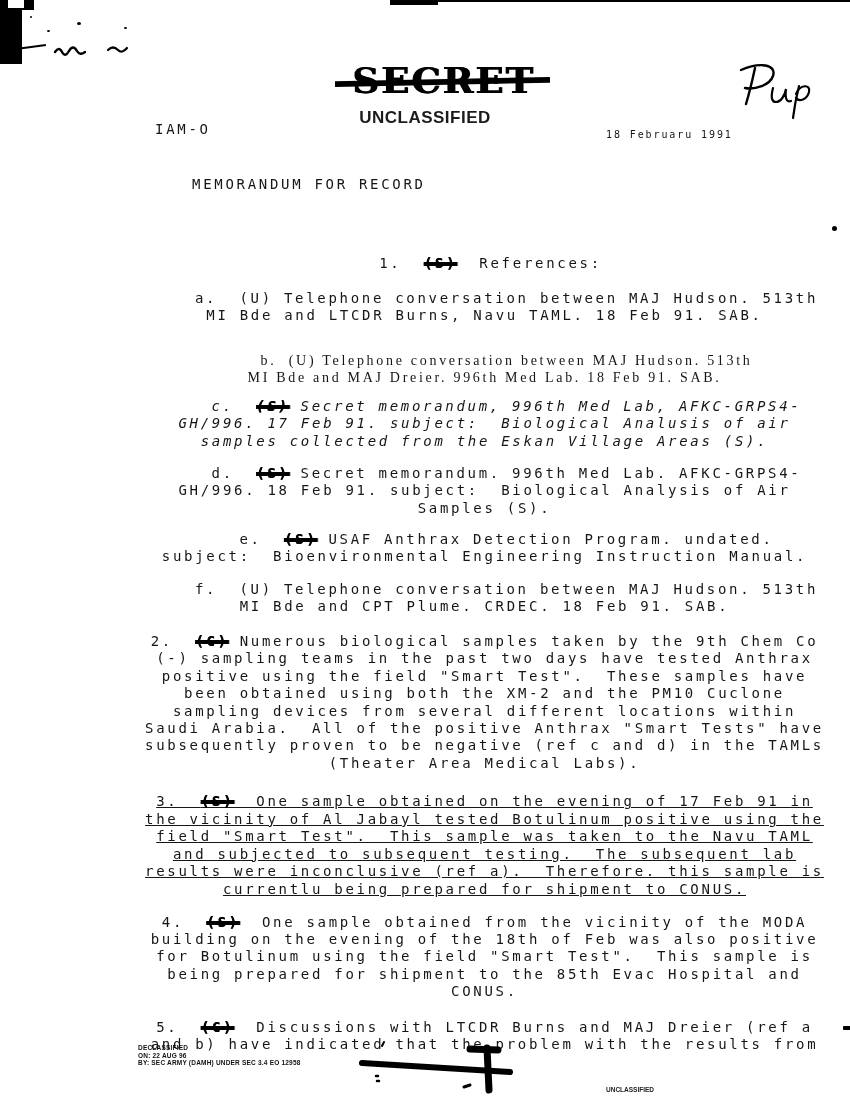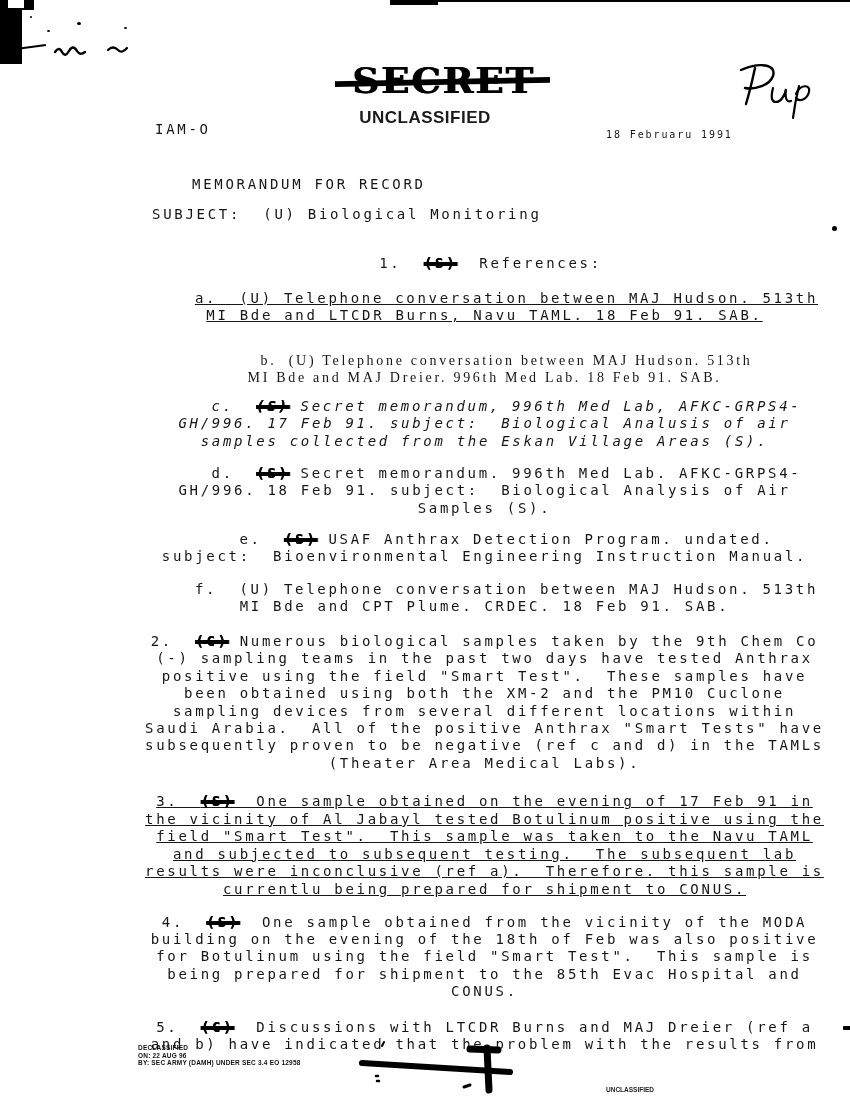--- a/index.html
+++ b/index.html
@@ -33,21 +33,21 @@
   .memo-title{position:absolute;left:152px;top:176px;font-size:14px;letter-spacing:2.7px;white-space:pre;padding-left:40px;}
   .subject{position:absolute;left:152px;top:206px;font-size:14px;letter-spacing:2.7px;white-space:pre;}
   .dup{position:absolute;left:733px;top:58px;}
   
   .doc-body{
     position:absolute;left:132px;top:255px;width:705px;
     font-size:14px;line-height:17.4px;letter-spacing:2.7px;white-space:pre;text-align:center;
   }
   .block .line{white-space:pre;}
   .doc-body .block:nth-child(1){margin-top:0;padding-left:12px;}
-  .doc-body .block:nth-child(2){margin-top:17.6px;text-decoration:underline;}
+  .doc-body .block:nth-child(2){margin-top:17.6px;}
   .doc-body .block:nth-child(3){margin-top:27.2px;font-family:Liberation Serif, serif;}
   .doc-body .block:nth-child(4){margin-top:11.2px;font-style:italic;}
   .doc-body .block:nth-child(5){margin-top:14.8px;}
   .doc-body .block:nth-child(6){margin-top:13.8px;}
   .doc-body .block:nth-child(7){margin-top:15.2px;}
   .doc-body .block:nth-child(8){margin-top:17.2px;}
   .doc-body .block:nth-child(9){margin-top:21.2px;text-decoration:underline;}
   .doc-body .block:nth-child(10){margin-top:15.6px;}
   .doc-body .block:nth-child(11){margin-top:18px;}
   .doc-body .block:nth-child(n+2):nth-child(-n+7) .line:first-child{padding-left:44px;}
@@ -101,21 +101,20 @@
     <path d="M40,30 C38,38 38,44 43,44 C48,44 52,37 53,31 C52,39 53,45 58,43" fill="none" stroke="#000" stroke-width="2.2" stroke-linecap="round"></path>
     <path d="M66,28 C63,40 61,52 60,60" fill="none" stroke="#000" stroke-width="2.2" stroke-linecap="round"></path>
     <path d="M63,36 C67,26 78,26 76,34 C74,42 66,44 63,40" fill="none" stroke="#000" stroke-width="2.2" stroke-linecap="round"></path>
   </svg>
 
   <div class="unclass-top">UNCLASSIFIED</div>
   <div class="office">IAM-O</div>
   <div class="date">18 Februaru 1991</div>
 
   <div class="memo-title">MEMORANDUM FOR RECORD</div>
-  <div class="subject">SUBJECT:  (U) Biological Monitoring</div>
 
   <div class="doc-body"><div class="block"><div class="line"><span>1.  </span><span class="redact">(S)</span><span>  References:</span></div></div><div class="block"><div class="line">a.  (U) Telephone conversation between MAJ Hudson. 513th</div><div class="line">MI Bde and LTCDR Burns, Navu TAML. 18 Feb 91. SAB.</div></div><div class="block"><div class="line">b.  (U) Telephone conversation between MAJ Hudson. 513th</div><div class="line">MI Bde and MAJ Dreier. 996th Med Lab. 18 Feb 91. SAB.</div></div><div class="block"><div class="line"><span>c.  </span><span class="redact">(S)</span><span> Secret memorandum, 996th Med Lab, AFKC-GRPS4-</span></div><div class="line">GH/996. 17 Feb 91. subject:  Biological Analusis of air</div><div class="line">samples collected from the Eskan Village Areas (S).</div></div><div class="block"><div class="line"><span>d.  </span><span class="redact">(S)</span><span> Secret memorandum. 996th Med Lab. AFKC-GRPS4-</span></div><div class="line">GH/996. 18 Feb 91. subject:  Biological Analysis of Air</div><div class="line">Samples (S).</div></div><div class="block"><div class="line"><span>e.  </span><span class="redact">(S)</span><span> USAF Anthrax Detection Program. undated.</span></div><div class="line">subject:  Bioenvironmental Engineering Instruction Manual.</div></div><div class="block"><div class="line">f.  (U) Telephone conversation between MAJ Hudson. 513th</div><div class="line">MI Bde and CPT Plume. CRDEC. 18 Feb 91. SAB.</div></div><div class="block"><div class="line"><span>2.  </span><span class="redact">(C)</span><span> Numerous biological samples taken by the 9th Chem Co</span></div><div class="line">(-) sampling teams in the past two days have tested Anthrax</div><div class="line">positive using the field "Smart Test".  These samples have</div><div class="line">been obtained using both the XM-2 and the PM10 Cuclone</div><div class="line">sampling devices from several different locations within</div><div class="line">Saudi Arabia.  All of the positive Anthrax "Smart Tests" have</div><div class="line">subsequently proven to be negative (ref c and d) in the TAMLs</div><div class="line">(Theater Area Medical Labs).</div></div><div class="block"><div class="line"><span>3.  </span><span class="redact">(S)</span><span>  One sample obtained on the evening of 17 Feb 91 in</span></div><div class="line">the vicinity of Al Jabayl tested Botulinum positive using the</div><div class="line">field "Smart Test".  This sample was taken to the Navu TAML</div><div class="line">and subjected to subsequent testing.  The subsequent lab</div><div class="line">results were inconclusive (ref a).  Therefore. this sample is</div><div class="line">currentlu being prepared for shipment to CONUS.</div></div><div class="block"><div class="line"><span>4.  </span><span class="redact">(S)</span><span>  One sample obtained from the vicinity of the MODA</span></div><div class="line">building on the evening of the 18th of Feb was also positive</div><div class="line">for Botulinum using the field "Smart Test".  This sample is</div><div class="line">being prepared for shipment to the 85th Evac Hospital and</div><div class="line">CONUS.</div></div><div class="block"><div class="line"><span>5.  </span><span class="redact">(C)</span><span>  Discussions with LTCDR Burns and MAJ Dreier (ref a</span></div><div class="line">and b) have indicated that the problem with the results from</div></div></div>
 
   <div class="declass">
     <div>DECLASSIFIED</div>
     <div>ON: 22 AUG 96</div>
     <div>BY: SEC ARMY (DAMH) UNDER SEC 3.4 EO 12958</div>
   </div>
 
   <svg class="pen-mark" width="180" height="60" viewBox="0 0 180 60">

